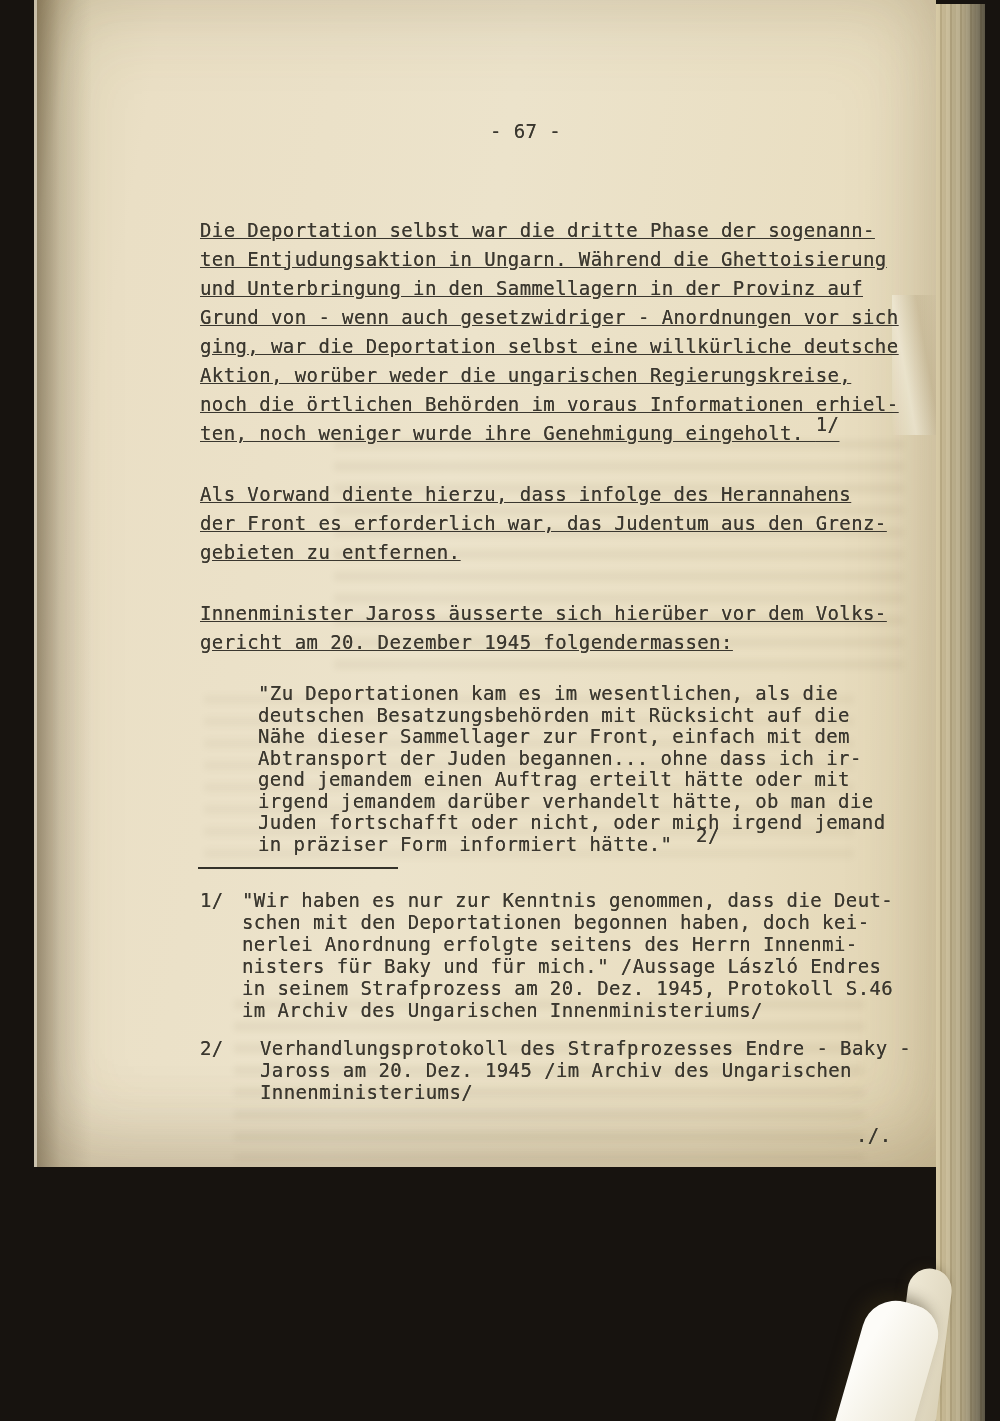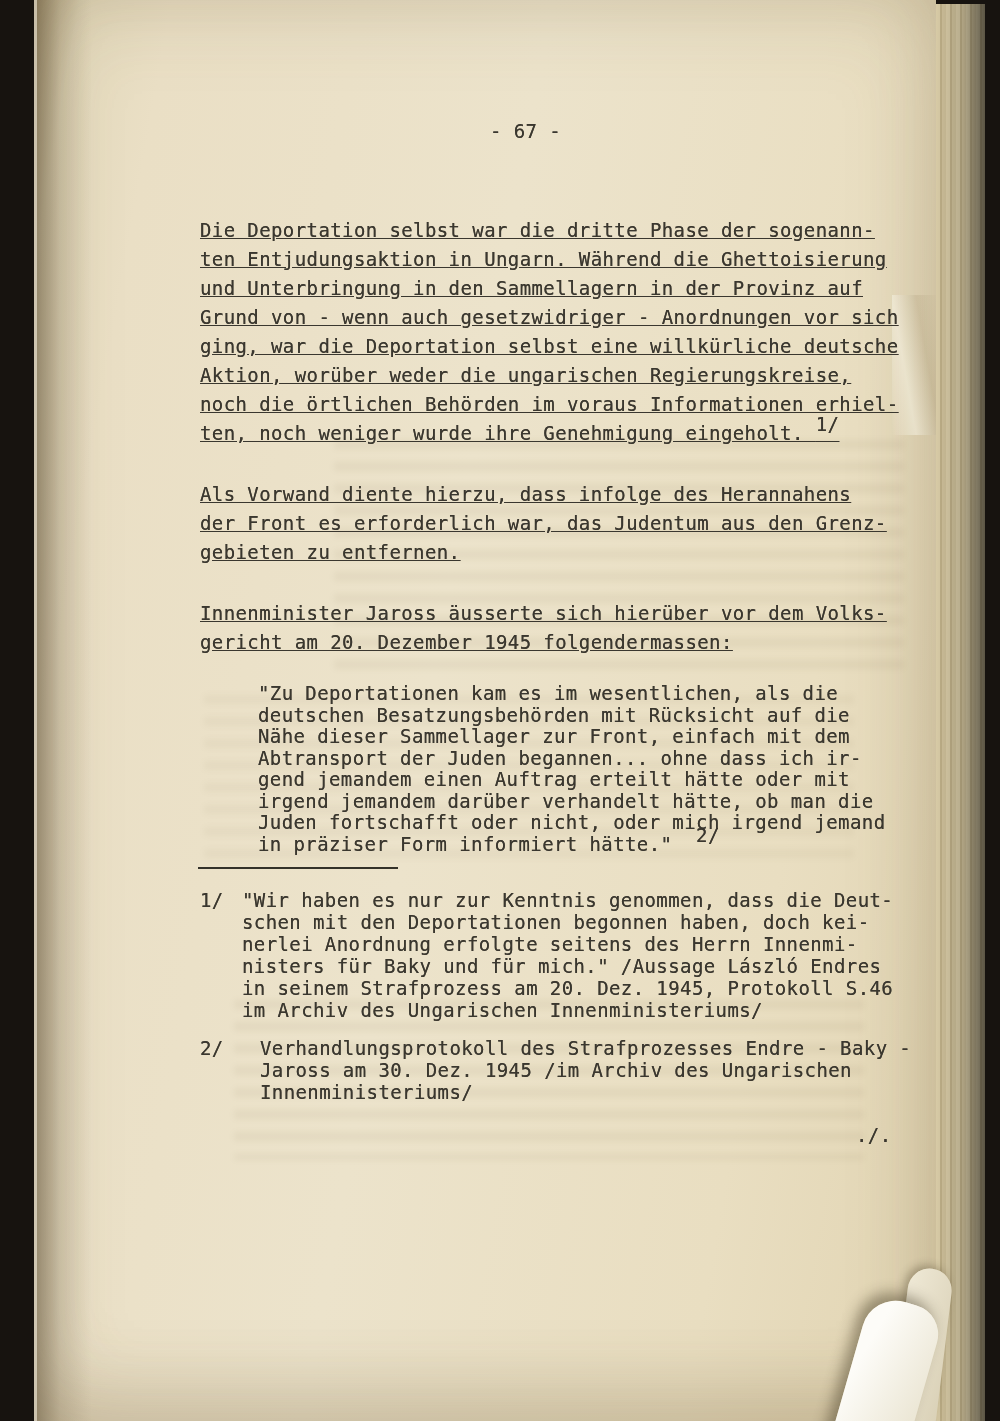--- a/index.html
+++ b/index.html
@@ -5,21 +5,21 @@
   * { margin:0; padding:0; box-sizing:border-box; }
   html,body { width:1000px; height:1421px; }
   body {
     position:relative;
     overflow:hidden;
     background:#17130f;
     font-family:"DejaVu Sans Mono","Liberation Mono",monospace;
   }
 
   .paper {
-    position:absolute; left:34px; top:0; width:902px; height:1421px;
+    position:absolute; left:34px; top:0; width:902px; height:1167px;
     background:
       linear-gradient(100deg,#cdbf9d 0%, #e4dabd 4%, #eadfc5 12%, #ece3cb 45%, #e9dec1 78%, #e1d4b2 100%);
     box-shadow: inset 0 0 90px rgba(110,90,50,.22), inset 0 -35px 70px rgba(110,90,50,.16);
   }
   .binding-shadow {
     position:absolute; left:0; top:0; width:58px; height:100%;
     background:linear-gradient(90deg, rgba(70,55,30,.45), rgba(70,55,30,.14) 45%, rgba(70,55,30,0));
   }
   .paper-edge-left {
     position:absolute; left:0; top:0; width:3px; height:100%;
@@ -154,21 +154,21 @@
 schen mit den Deportationen begonnen haben, doch kei-
 nerlei Anordnung erfolgte seitens des Herrn Innenmi-
 nisters für Baky und für mich." /Aussage László Endres
 in seinem Strafprozess am 20. Dez. 1945, Protokoll S.46
 im Archiv des Ungarischen Innenministeriums/</span>
     </div>
 
     <div class="footnote fn2">
       <span class="fn-marker">2/</span>
       <span class="fn-text pre">Verhandlungsprotokoll des Strafprozesses Endre - Baky -
-Jaross am 30. Dez. 1945 /im Archiv des Ungarischen
+Jaross am 20. Dez. 1945 /im Archiv des Ungarischen
 Innenministeriums/</span>
     </div>
 
   </div>
 
   <div class="continuation ink">./.</div>
 </div>
 
 <div class="page-stack"></div>
 <div class="curl-back"></div>

